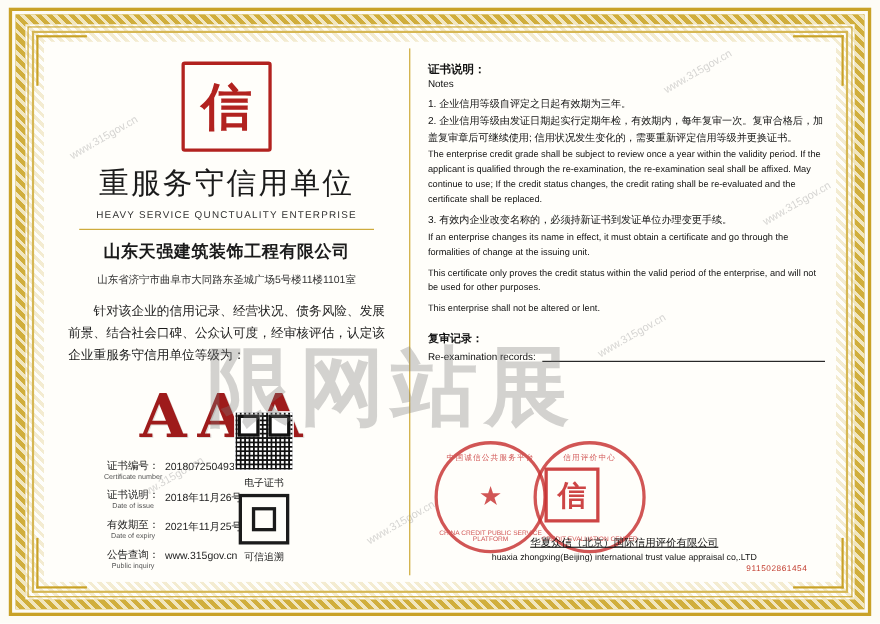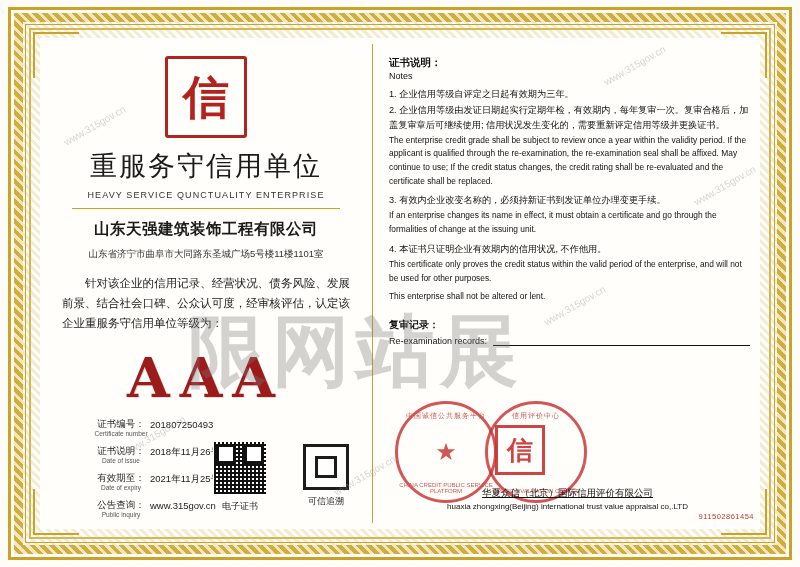--- a/index.html
+++ b/index.html
@@ -201,20 +201,21 @@
     padding-top: 1px;
   }
 
   .qr-area {
     position: absolute;
     right: 14px;
     bottom: 16px;
     width: 150px;
     display: flex;
     justify-content: space-between;
+    flex-direction: column;
   }
   .qr-block { text-align: center; width: 64px; }
   .qr-img {
     width: 52px; height: 52px;
     margin: 0 auto;
     background-color: #fff;
     background-image:
       repeating-linear-gradient(0deg, #111 0 2px, transparent 2px 4px),
       repeating-linear-gradient(90deg, #111 0 2px, transparent 2px 4px);
     background-size: 4px 4px, 4px 4px;
@@ -359,21 +360,21 @@
     color: #111;
     text-decoration: underline;
   }
   .stamp-footer .en {
     font-size: 8px;
     color: #111;
     margin-top: 2px;
   }
   .stamp-code {
     position: absolute;
-    right: 0;
+    right: 20px;
     bottom: -2px;
     font-size: 7.5px;
     color: #c0392b;
     letter-spacing: 0.5px;
   }
 
   
   .watermark {
     position: absolute;
     left: 0; top: 0; right: 0; bottom: 0;
@@ -488,21 +489,20 @@
       <div class="notes-title-en">Notes</div>
 
       <div class="note-cn">1. 企业信用等级自评定之日起有效期为三年。</div>
 
       <div class="note-cn">2. 企业信用等级由发证日期起实行定期年检，有效期内，每年复审一次。复审合格后，加盖复审章后可继续使用; 信用状况发生变化的，需要重新评定信用等级并更换证书。</div>
       <div class="note-en">The enterprise credit grade shall be subject to review once a year within the validity period. If the applicant is qualified through the re-examination, the re-examination seal shall be affixed. May continue to use; If the credit status changes, the credit rating shall be re-evaluated and the certificate shall be replaced.</div>
 
       <div class="note-cn">3. 有效内企业改变名称的，必须持新证书到发证单位办理变更手续。</div>
       <div class="note-en">If an enterprise changes its name in effect, it must obtain a certificate and go through the formalities of change at the issuing unit.</div>
 
-      <div class="note-cn">4. 本证书只证明企业有效期内的信用状况, 不作他用。</div>
       <div class="note-en">This certificate only proves the credit status within the valid period of the enterprise, and will not be used for other purposes.</div>
 
       <div class="note-en">This enterprise shall not be altered or lent.</div>
 
       <div class="review">
         <div class="review-cn">复审记录：</div>
         <div class="review-en">
           <span>Re-examination records:</span>
           <span class="review-line"></span>
         </div>

